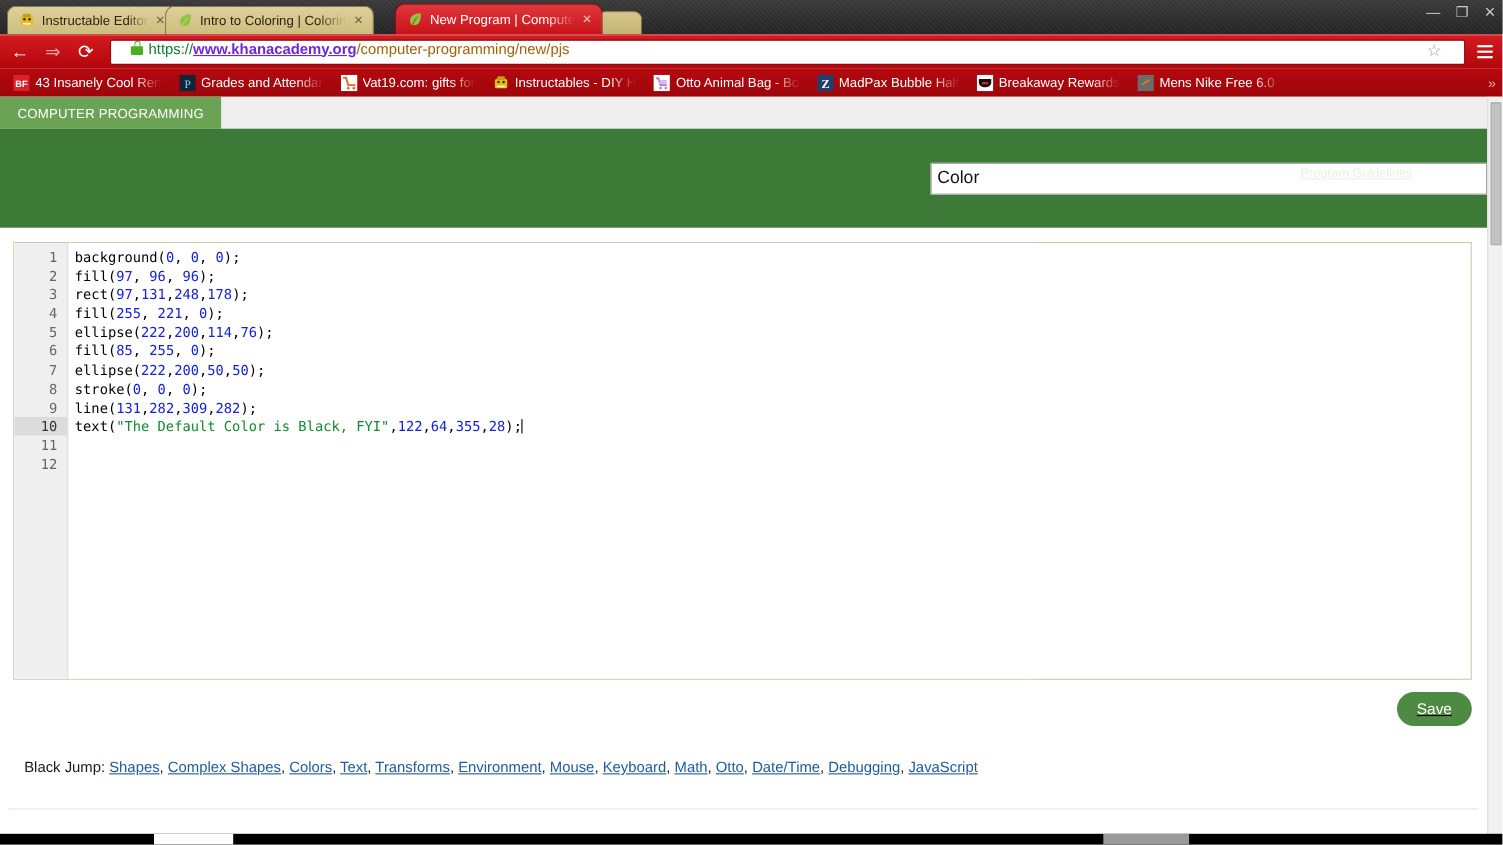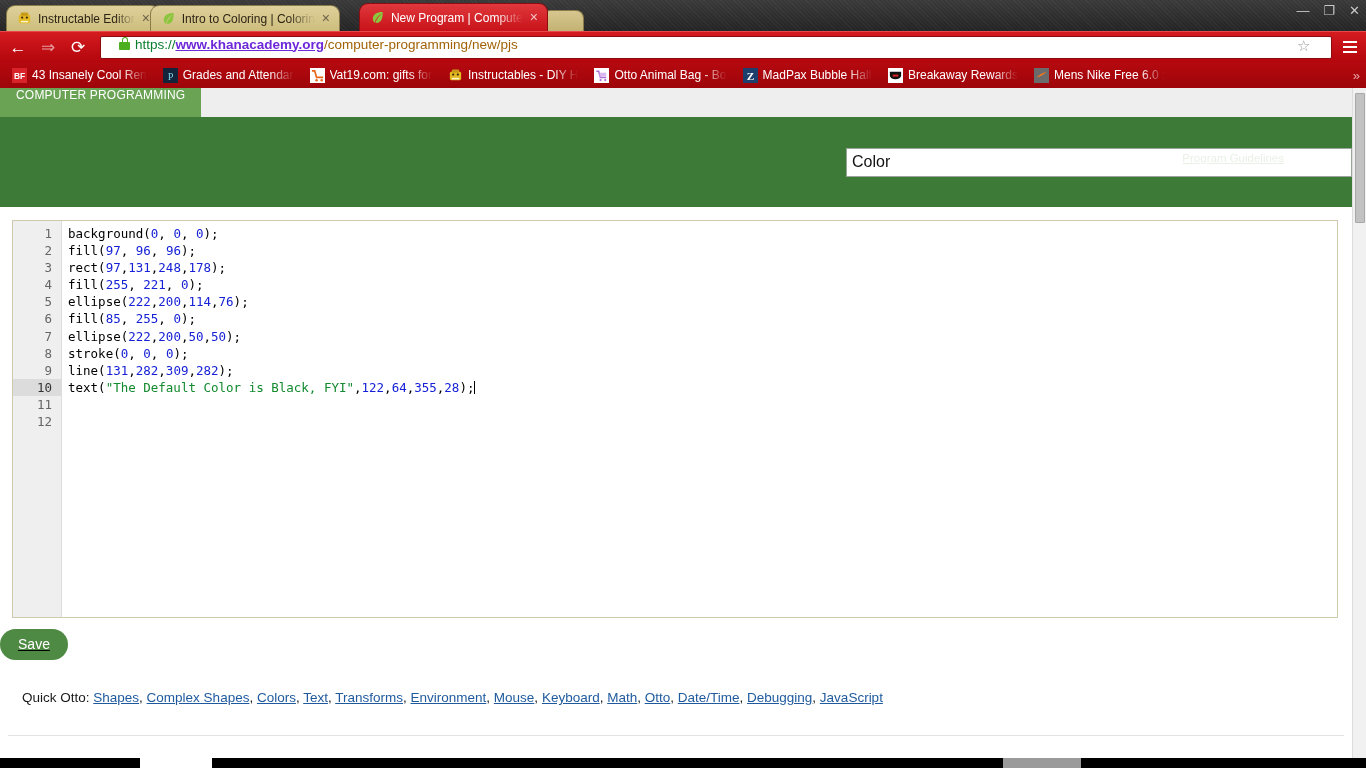--- a/index.html
+++ b/index.html
@@ -188,21 +188,21 @@
     height: 29px;
     background: #eeeeee;
     display: flex;
     align-items: stretch;
   }
   .ka-tab {
     background: #6aa354;
     color: #fff;
     font-size: 12px;
     letter-spacing: 0.2px;
-    display: flex; align-items: flex-start;
+    display: flex; align-items: center;
     padding: 0 16px;
     cursor: pointer;
   }
 
   .ka-header {
     background: #3e7a37;
     height: 90px;
     position: relative;
     display: flex;
     align-items: center;
@@ -284,20 +284,21 @@
   .ka-canvas {
     position: absolute;
     left: 0; top: 0;
     width: 400px; height: 400px;
   }
 
   .save-row {
     height: 52px;
     display: flex;
     align-items: center;
+    justify-content: flex-end;
     padding-right: 14px;
     text-decoration: underline;
   }
   .save-btn {
     background: #4e8a43;
     color: #fff;
     border: none;
     border-radius: 17px;
     width: 68px; height: 31px;
     font-size: 14px;
@@ -510,21 +511,21 @@
         </div>
 
       </div>
 
       <div class="save-row">
         <button class="save-btn">Save</button>
       </div>
 
       <div class="docs">
         <div class="row1">
-          <span>Quick Otto: </span><span id="qj-links"><a>Shapes</a>, <a>Complex Shapes</a>, <a>Colors</a>, <a>Text</a>, <a>Transforms</a>, <a>Environment</a>, <a>Mouse</a>, <a>Keyboard</a>, <a>Math</a>, <a>Otto</a>, <a>Date/Time</a>, <a>Debugging</a>, <a>JavaScript</a></span>
+          <span>Black Jump: </span><span id="qj-links"><a>Shapes</a>, <a>Complex Shapes</a>, <a>Colors</a>, <a>Text</a>, <a>Transforms</a>, <a>Environment</a>, <a>Mouse</a>, <a>Keyboard</a>, <a>Math</a>, <a>Otto</a>, <a>Date/Time</a>, <a>Debugging</a>, <a>JavaScript</a></span>
         </div>
       </div>
 
       <div class="hr-faint"></div>
     </div>
   </div>
 
   <div class="pg-scroll">
     <div class="thumb"></div>
   </div>

